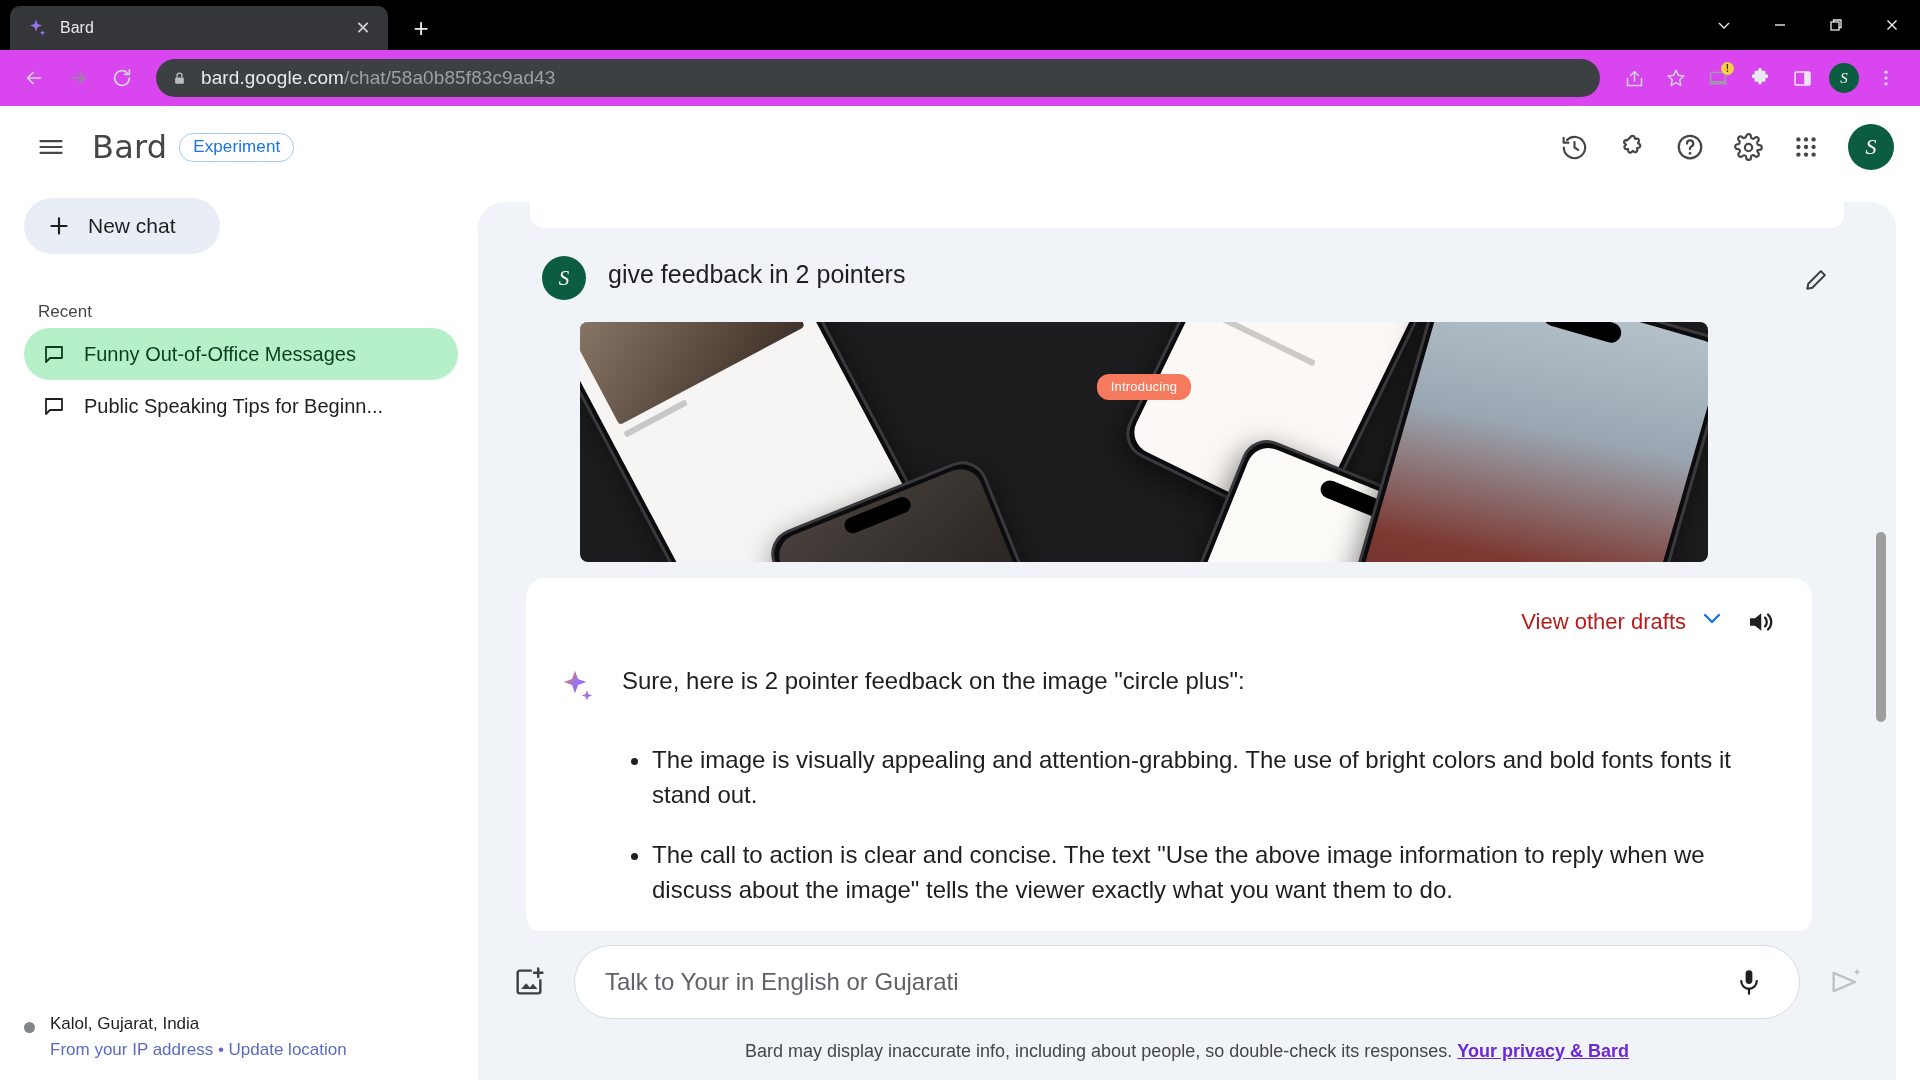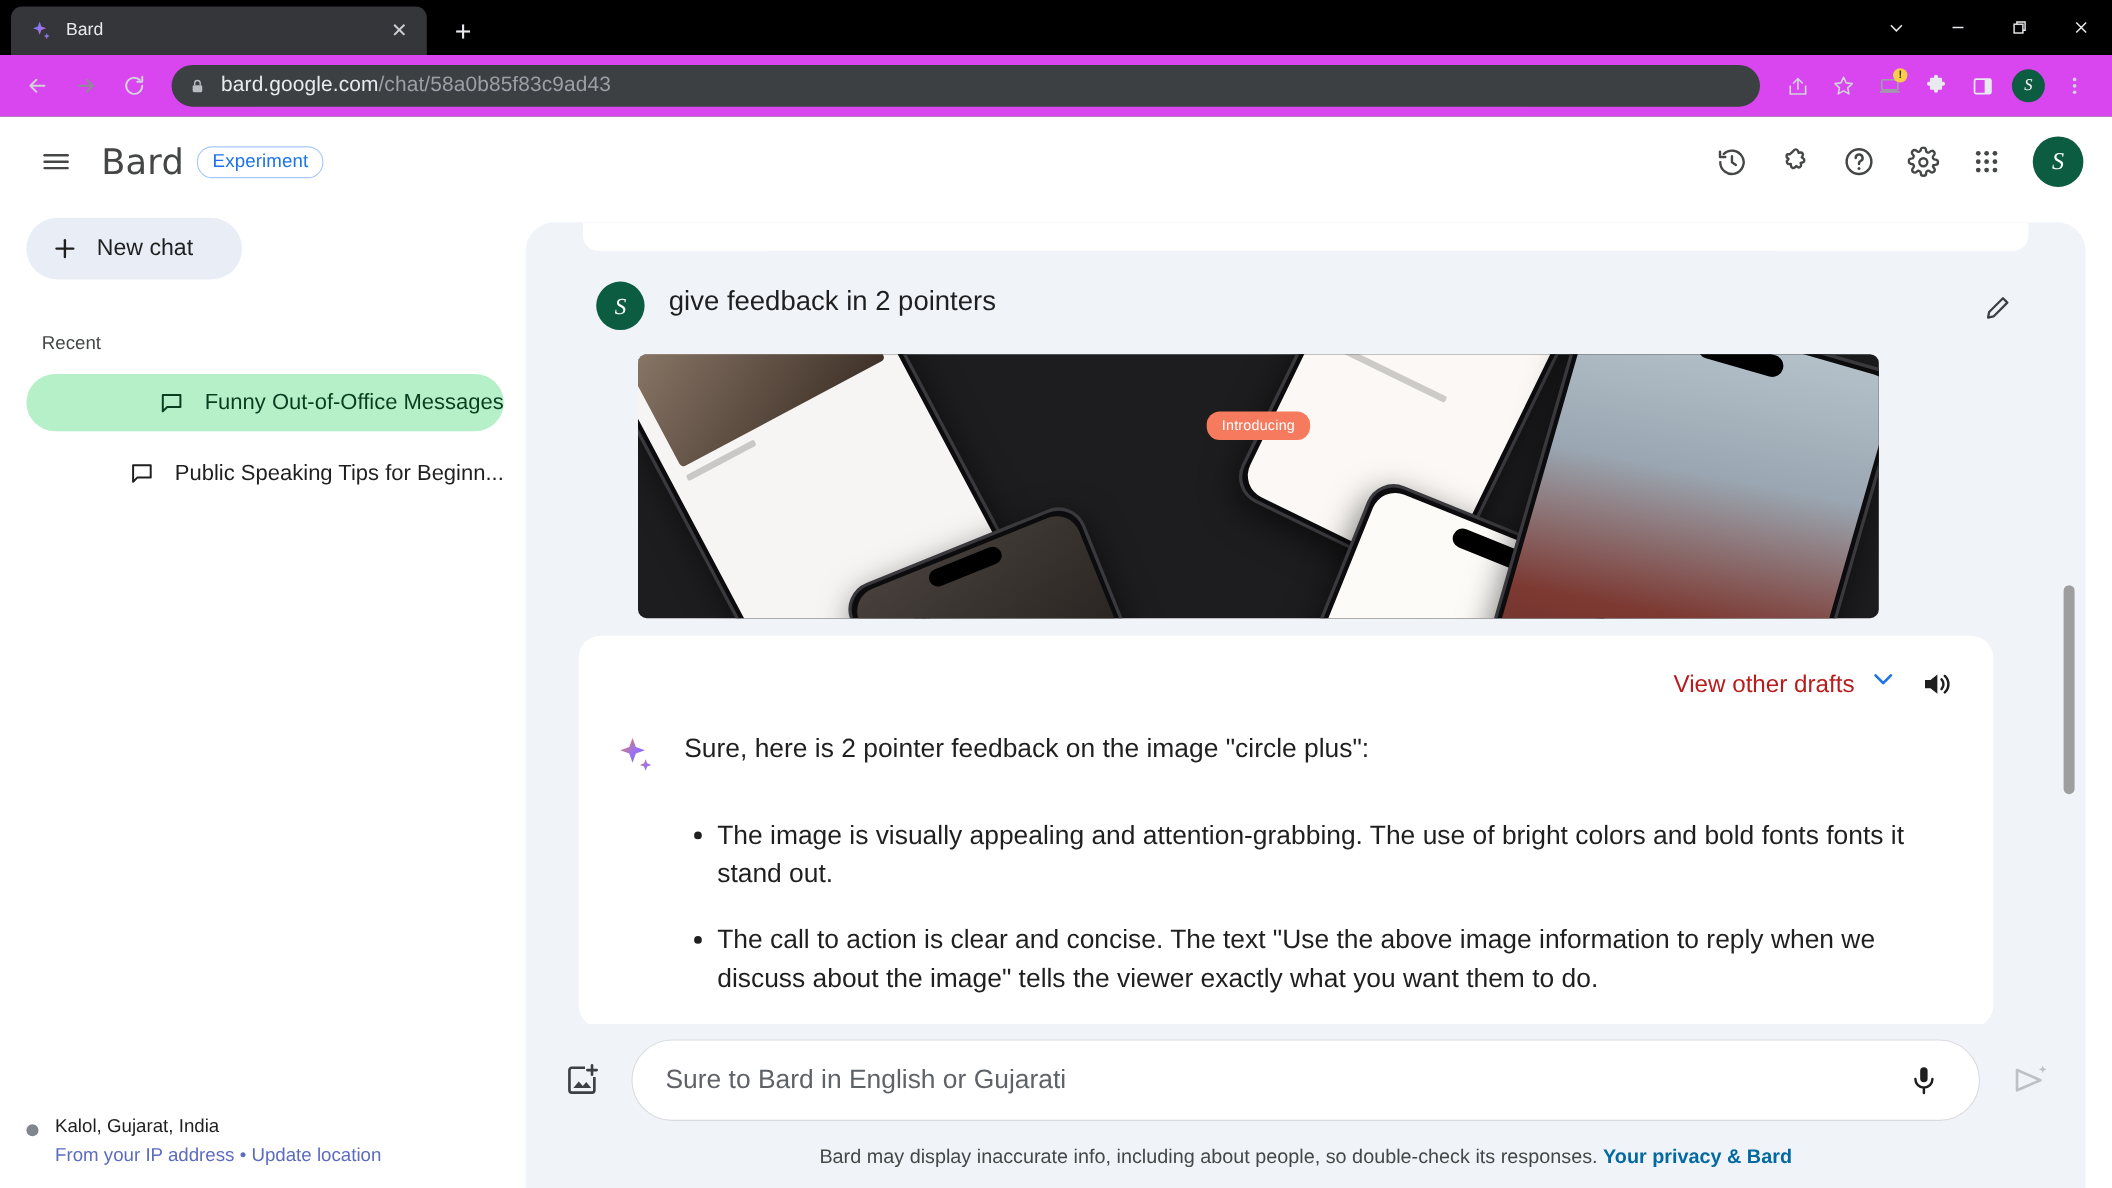--- a/index.html
+++ b/index.html
@@ -93,22 +93,22 @@
   .app-body { flex: 1; display: flex; min-height: 0; }
 
   
   .sidebar { width: 478px; flex: 0 0 478px; display: flex; flex-direction: column; padding: 0 0 20px 0; }
   .new-chat {
     margin: 10px 0 0 24px; height: 56px; width: 196px; border-radius: 28px; background: #e9eef6;
     display:flex; align-items:center; gap: 16px; padding-left: 22px; color:#1f1f1f; font-size: 21px;
   }
   .sb-section { margin: 48px 0 6px 38px; font-size: 17px; color: #444746; }
   .chat-item {
-    height: 52px; margin: 12px 20px 0 24px; border-radius: 26px; display: flex; align-items: center;
-    gap: 18px; padding-left: 18px; font-size: 20px; color: #1f1f1f; justify-content: flex-end;
+    height: 52px; margin: 0 20px 0 24px; border-radius: 26px; display: flex; align-items: center;
+    gap: 18px; padding-left: 18px; font-size: 20px; color: #1f1f1f;
   }
   .chat-item.active { background: #b5f0c8; color: #0a3d1f; }
   .chat-item .label { white-space: nowrap; overflow: hidden; text-overflow: ellipsis; }
   .sb-spacer { flex: 1; }
   .location { padding-left: 50px; font-size: 17px; color: #1f1f1f; position: relative; }
   .loc-dot { position:absolute; left: 24px; top: 8px; width: 11px; height: 11px; border-radius:50%; background:#80868b; }
   .loc-sub { margin-top: 6px; font-size: 17px; color: #5c6bc0; }
   .loc-sub .lnk { color: #5c6bc0; }
 
   
@@ -193,21 +193,21 @@
     flex: 1; height: 74px; background: #fff; border: 1px solid #dadce0; border-radius: 37px;
     display: flex; align-items: center; padding: 0 30px; gap: 16px;
   }
   .input-pill .ph-text { flex: 1; font-size: 24px; color: #5f6368; }
   .mic { width: 40px; height: 40px; display:flex; align-items:center; justify-content:center; color:#1f1f1f; }
   .send { width: 46px; height: 46px; display:flex; align-items:center; justify-content:center; color:#bdc1c6; flex:0 0 auto; }
 
   .disclaimer {
     text-align: center; font-size: 18px; color: #444746; padding: 22px 0 18px 0;
   }
-  .disclaimer .privacy { font-weight: bold; color: #0369a1; }
+  .disclaimer .privacy { font-weight: bold; color: #6d28d9; text-decoration: underline; }
 
   .scrollbar-track { position: absolute; right: 8px; top: 330px; width: 12px; height: 430px; }
   .scrollbar-thumb { width: 10px; height: 190px; background: #9e9e9e; border-radius: 6px; }
 </style>
 </head>
 <body>
 
 <div class="browser">
 
   <div class="tabstrip">
@@ -531,21 +531,21 @@
 
           <div class="composer">
             <div class="img-upload">
               <svg width="34" height="34" viewBox="0 0 24 24" fill="none" stroke="#3c4043" stroke-width="1.7" stroke-linejoin="round">
                 <path d="M14 4H5.5A1.5 1.5 0 0 0 4 5.5v13A1.5 1.5 0 0 0 5.5 20h13a1.5 1.5 0 0 0 1.5-1.5V10"></path>
                 <path d="M6.5 17l3.5-4.2 2.6 3 2.2-2.6 3.2 3.8z" fill="#3c4043" stroke="none"></path>
                 <path d="M18.5 2.5v6M15.5 5.5h6" stroke-linecap="round"></path>
               </svg>
             </div>
             <div class="input-pill">
-              <span class="ph-text">Sure to Bard in English or Gujarati</span>
+              <span class="ph-text">Talk to Your in English or Gujarati</span>
               <span class="mic">
                 <svg width="30" height="30" viewBox="0 0 24 24" fill="#1f1f1f">
                   <rect x="9.3" y="2.5" width="5.4" height="11" rx="2.7"></rect>
                   <path d="M5.8 11.2a6.2 6.2 0 0 0 12.4 0" stroke="#1f1f1f" stroke-width="1.8" fill="none" stroke-linecap="round"></path>
                   <line x1="12" y1="17.4" x2="12" y2="21.3" stroke="#1f1f1f" stroke-width="1.8" stroke-linecap="round"></line>
                 </svg>
               </span>
             </div>
             <div class="send">
               <svg width="34" height="34" viewBox="0 0 24 24" fill="none" stroke="#bdc1c6" stroke-width="1.7" stroke-linejoin="round">

